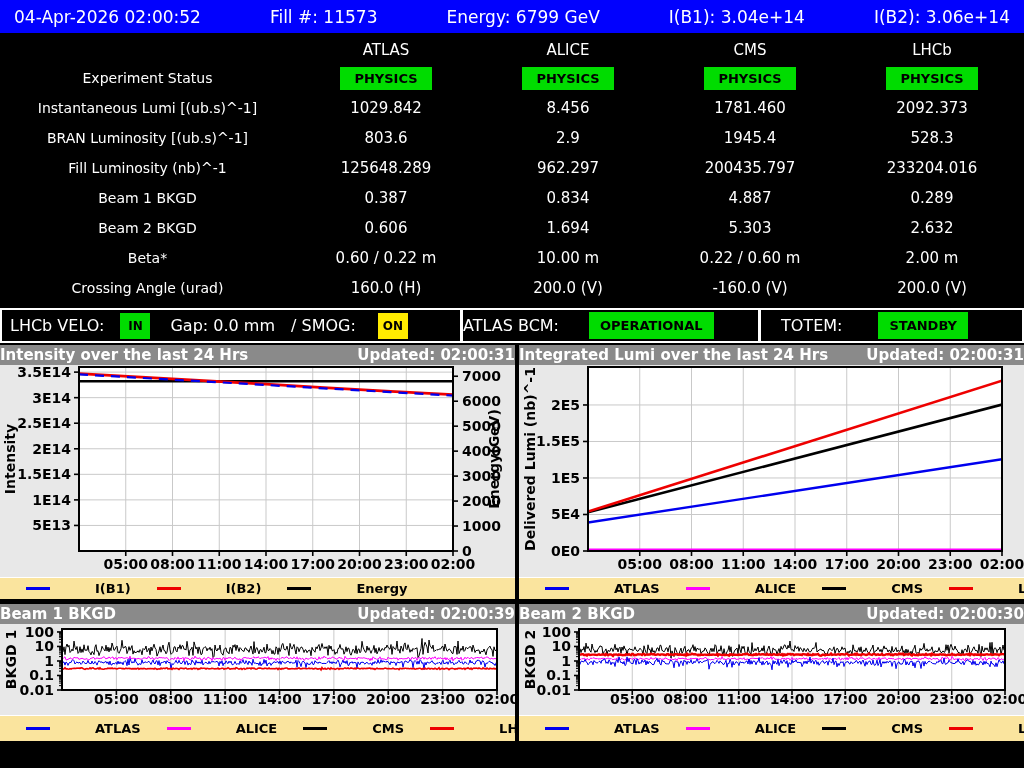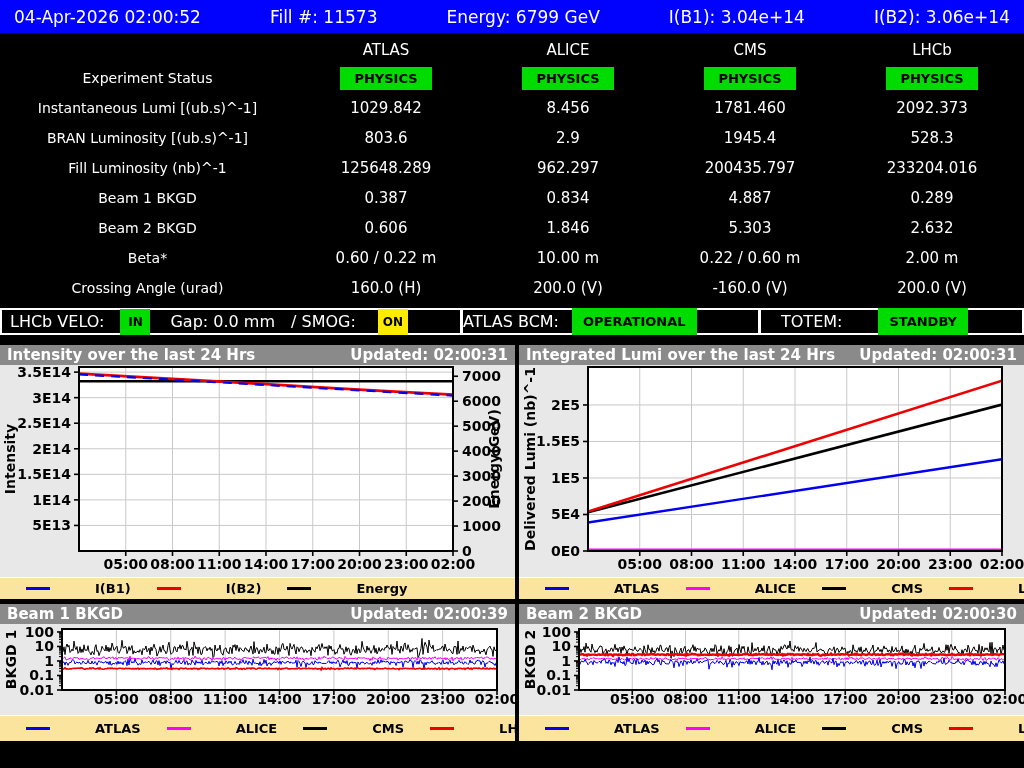--- a/index.html
+++ b/index.html
@@ -16,32 +16,32 @@
   .expcell{text-align:center;font-size:14px;}
   .expcell.lab{width:295px;}
   .expcell.val{width:182px;font-size:15px;}
   .exprow.hdr .expcell.val{font-size:15px;}
   .badge{display:inline-block;background:var(--green,#00DC00);color:#000;font-weight:bold;
          font-size:13px;line-height:23px;min-width:92px;text-align:center;}
   .badge.sm{min-width:24px;line-height:26px;font-size:12px;padding:0 3px;}
   .badge.md{min-width:0;padding:0 11px;line-height:27px;}
   .badge.byellow{background:var(--yellow,#FFEB00);}
   
-  .statusbar{position:absolute;left:0;top:308px;width:1024px;height:27px;box-sizing:border-box;
+  .statusbar{position:absolute;left:0;top:308px;width:1024px;height:35px;box-sizing:border-box;
              border:2px solid #fff;display:flex;color:#fff;background:#000;}
   .scell{display:flex;align-items:center;box-sizing:border-box;}
   .scell.c1{width:458px;padding-left:8px;}
   .scell.c2{width:298px;border-left:3px solid #fff;padding-left:0;}
   .scell.c3{flex:1;border-left:3px solid #fff;padding-left:20px;}
   .slabel{font-size:16px;white-space:nowrap;}
   
   #panels{position:absolute;left:0;top:345px;width:1024px;height:397px;background:#000;}
   .panel{position:absolute;background:#E8E8E8;overflow:hidden;}
   .ptitle{height:20px;background:#8A8A8A;color:#fff;display:flex;justify-content:space-between;
-          align-items:center;padding:0 7px;font-size:15px;font-weight:bold;}
+          align-items:center;padding:0 0;font-size:15px;font-weight:bold;}
   .legendbar{background:#FAE49E;border-top:1px solid #fff;display:flex;align-items:center;
              padding-left:26px;box-sizing:border-box;}
   .legenditem{display:flex;align-items:center;margin-right:26px;gap:36px;}
   .lswatch{display:inline-block;width:24px;height:3px;margin-right:9px;}
   .llabel{font-size:13px;font-weight:bold;color:#000;}
   svg{display:block;}
   svg text{font-family:"DejaVu Sans",sans-serif;font-weight:bold;fill:#000;}
 </style>
 </head>
 <body>
@@ -95,21 +95,21 @@
       <div class="exprow ">
         <div class="expcell lab">Beam 1 BKGD</div>
         <div class="expcell val">0.387</div>
         <div class="expcell val">0.834</div>
         <div class="expcell val">4.887</div>
         <div class="expcell val">0.289</div>
       </div>
       <div class="exprow ">
         <div class="expcell lab">Beam 2 BKGD</div>
         <div class="expcell val">0.606</div>
-        <div class="expcell val">1.846</div>
+        <div class="expcell val">1.694</div>
         <div class="expcell val">5.303</div>
         <div class="expcell val">2.632</div>
       </div>
       <div class="exprow ">
         <div class="expcell lab">Beta*</div>
         <div class="expcell val">0.60 / 0.22 m</div>
         <div class="expcell val">10.00 m</div>
         <div class="expcell val">0.22 / 0.60 m</div>
         <div class="expcell val">2.00 m</div>
       </div>
@@ -125,21 +125,21 @@
   <div class="statusbar">
     <div class="scell c1">
       <span class="slabel">LHCb VELO:</span>
       <span class="badge sm" style="margin-left:16px">IN</span>
       <span class="slabel" style="margin-left:20px">Gap: 0.0 mm</span>
       <span class="slabel" style="margin-left:16px">/ SMOG:</span>
       <span class="badge sm byellow" style="margin-left:22px">ON</span>
     </div>
     <div class="scell c2">
       <span class="slabel">ATLAS BCM:</span>
-      <span class="badge md" style="margin-left:13px">OPERATIONAL</span>
+      <span class="badge md" style="margin-left:30px">OPERATIONAL</span>
     </div>
     <div class="scell c3">
       <span class="slabel">TOTEM:</span>
       <span class="badge md" style="margin-left:36px">STANDBY</span>
     </div>
   </div>
 
   <div id="panels">
       <div class="panel" style="left: 0px; top: 0px; width: 515px; height: 254px;">
         <div class="ptitle">

